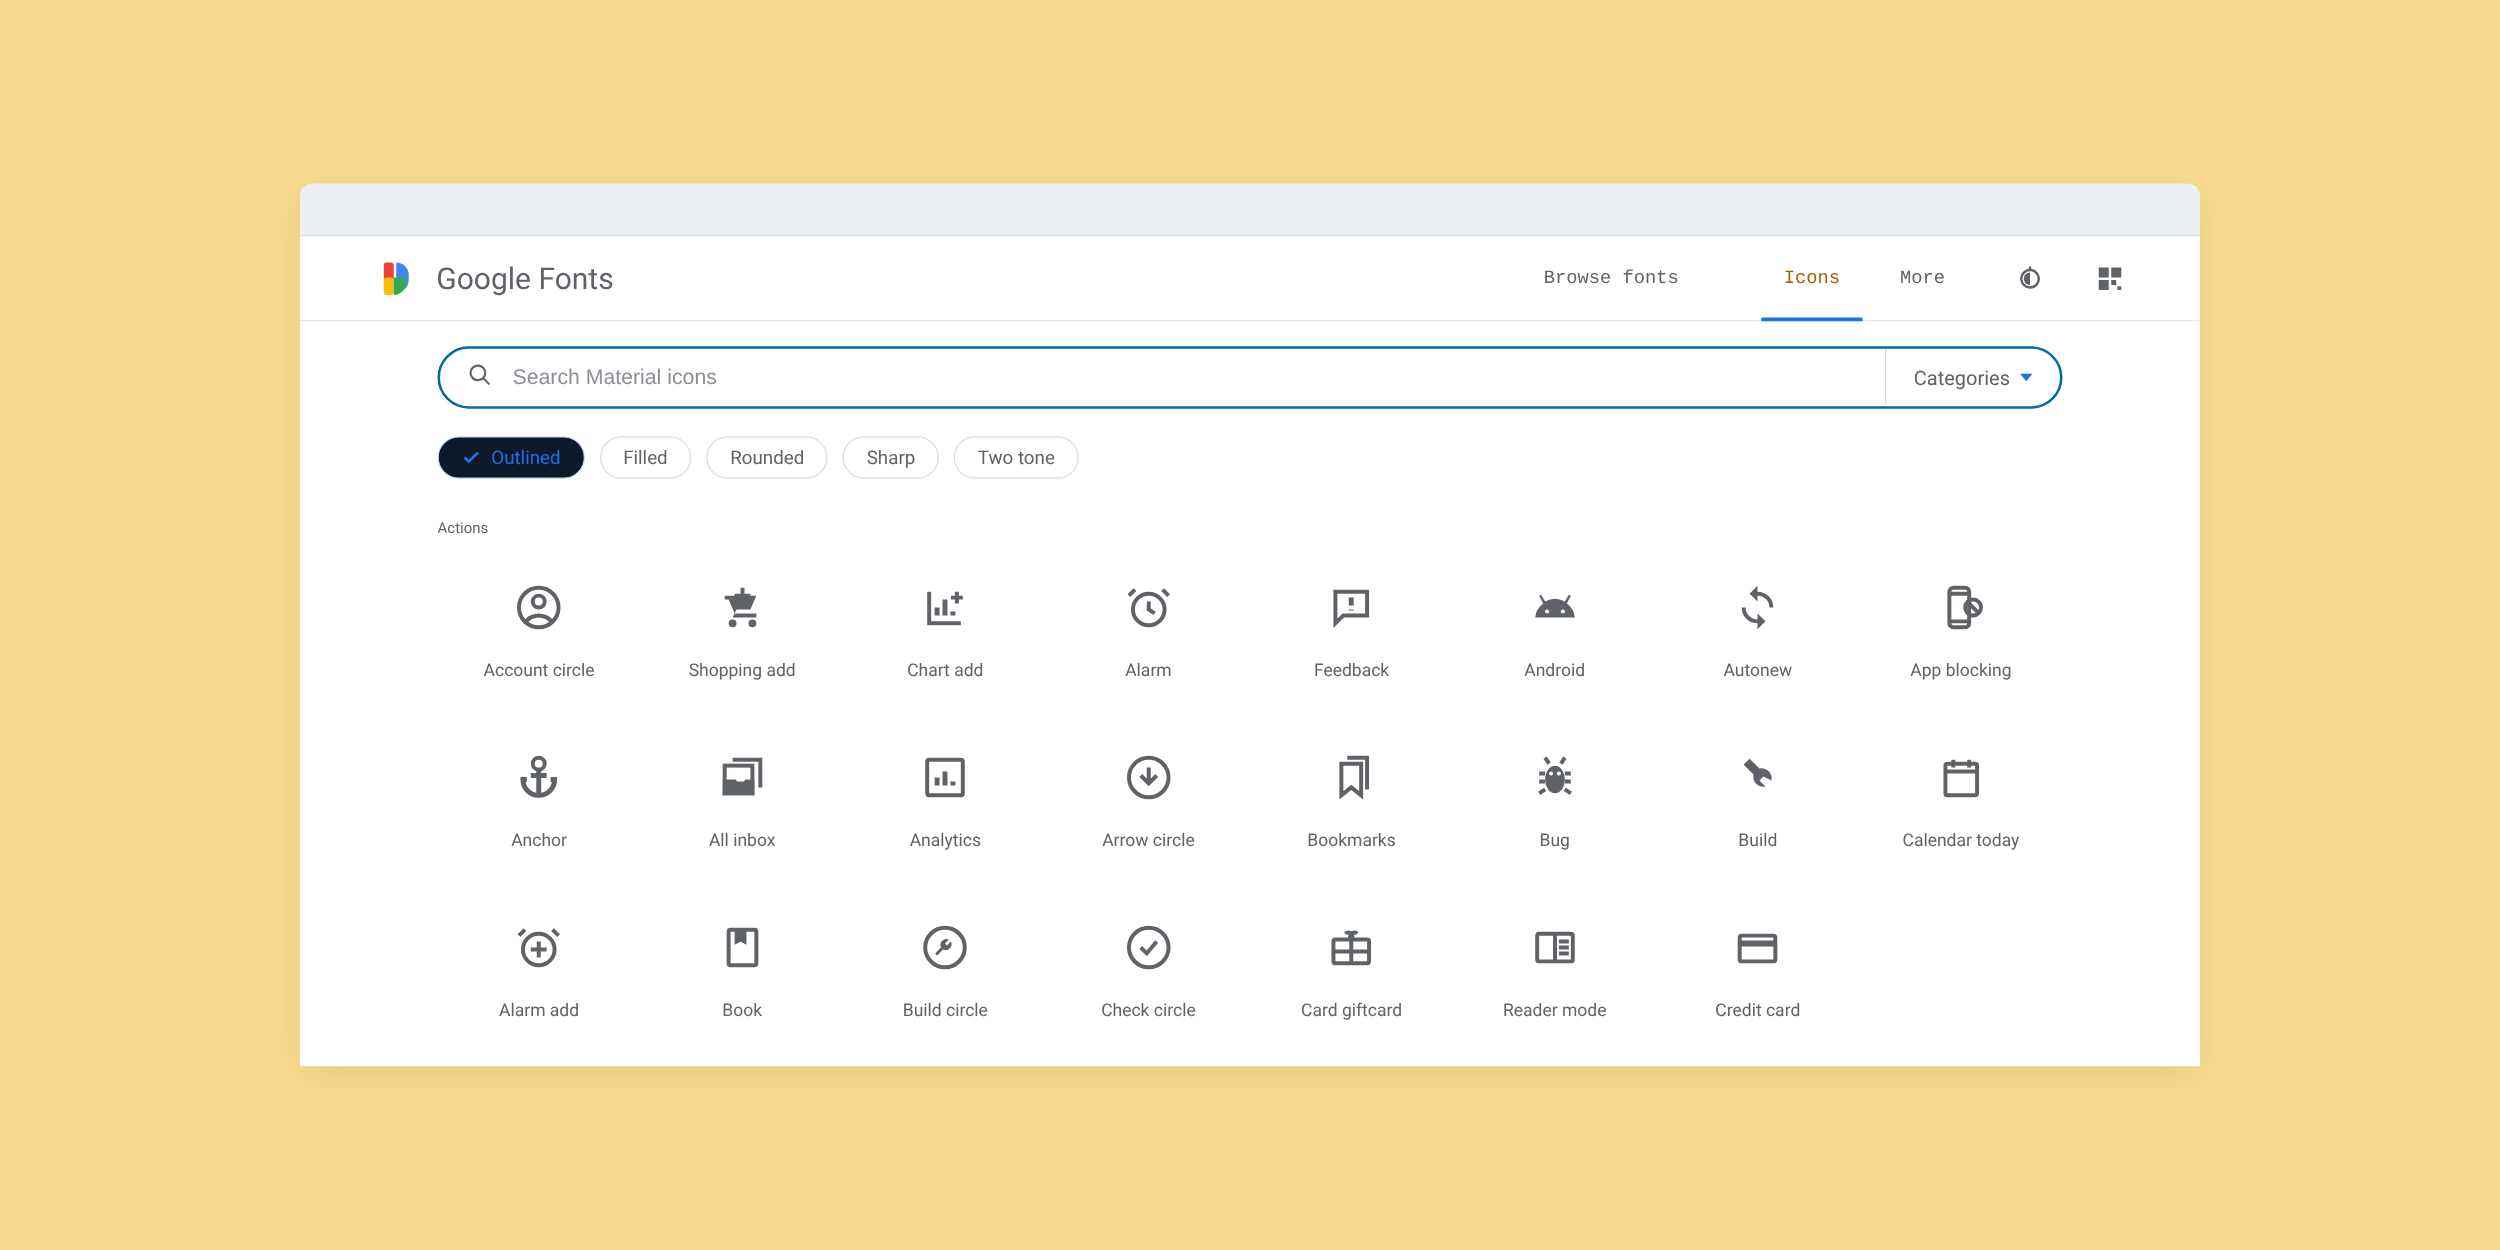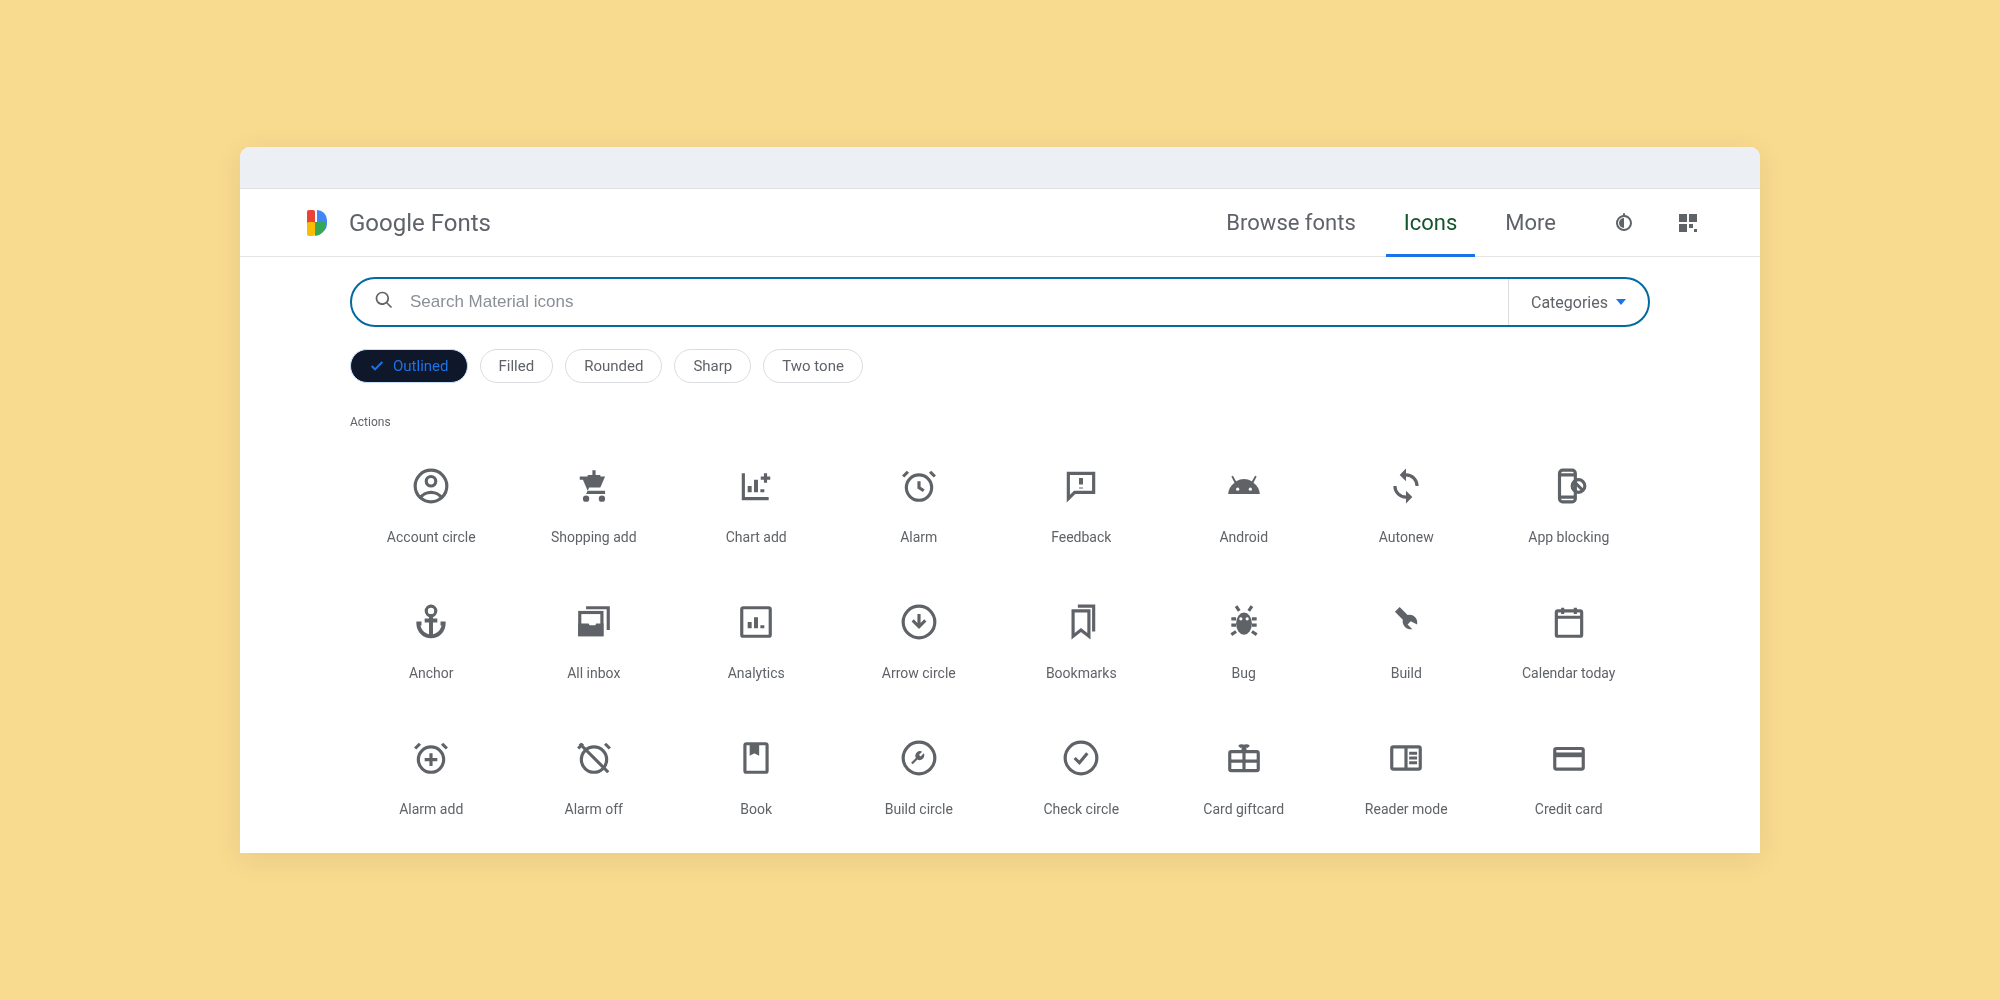--- a/index.html
+++ b/index.html
@@ -54,30 +54,32 @@
   .logo-text .g1 { color:#5f6368; }
   .logo-text .bold { font-weight:400; }
   .spacer { flex: 1; }
   .nav {
     display: flex;
     align-items: center;
     gap: 48px;
     height: 100%;
   }
   .nav-item {
-    font-size: 22px;
+    font-size: 15px;
     color: #5f6368;
     cursor: pointer;
     height: 100%;
     display: flex;
     align-items: center;
     position: relative;
+    font-family: Liberation Mono, monospace;
   }
   .nav-item.active {
-    color: #14532d;
+    color: #a16207;
+    margin-left: 36px;
   }
   .nav-item.active::after {
     content: "";
     position: absolute;
     left: -18px; right: -18px; bottom: -1px;
     height: 3px;
     background: #1a73e8;
   }
   .hdr-icons {
     display: flex;
@@ -421,29 +423,20 @@
             <svg viewBox="0 0 24 24" fill="none" stroke="currentColor" stroke-width="2">
               <circle cx="12" cy="13" r="8"></circle>
               <path d="M12 9v8M8 13h8M5 3L2 6M19 3l3 3"></path>
             </svg>
           </div>
         <div class="icon-label">Alarm add</div>
       </div>
       <div class="icon-cell">
         <div class="icon-slot">
             <svg viewBox="0 0 24 24" fill="none" stroke="currentColor" stroke-width="2">
-              <circle cx="12" cy="13" r="8"></circle>
-              <path d="M5 3L2 6M19 3l3 3M3 3l18 18"></path>
-            </svg>
-          </div>
-        <div class="icon-label">Alarm off</div>
-      </div>
-      <div class="icon-cell">
-        <div class="icon-slot">
-            <svg viewBox="0 0 24 24" fill="none" stroke="currentColor" stroke-width="2">
               <rect x="5" y="3" width="14" height="18" rx="1"></rect>
               <path d="M9 3v6l2-1 2 1V3" fill="currentColor"></path>
             </svg>
           </div>
         <div class="icon-label">Book</div>
       </div>
       <div class="icon-cell">
         <div class="icon-slot">
             <svg viewBox="0 0 24 24" fill="none" stroke="currentColor" stroke-width="2">
               <circle cx="12" cy="12" r="10"></circle>

